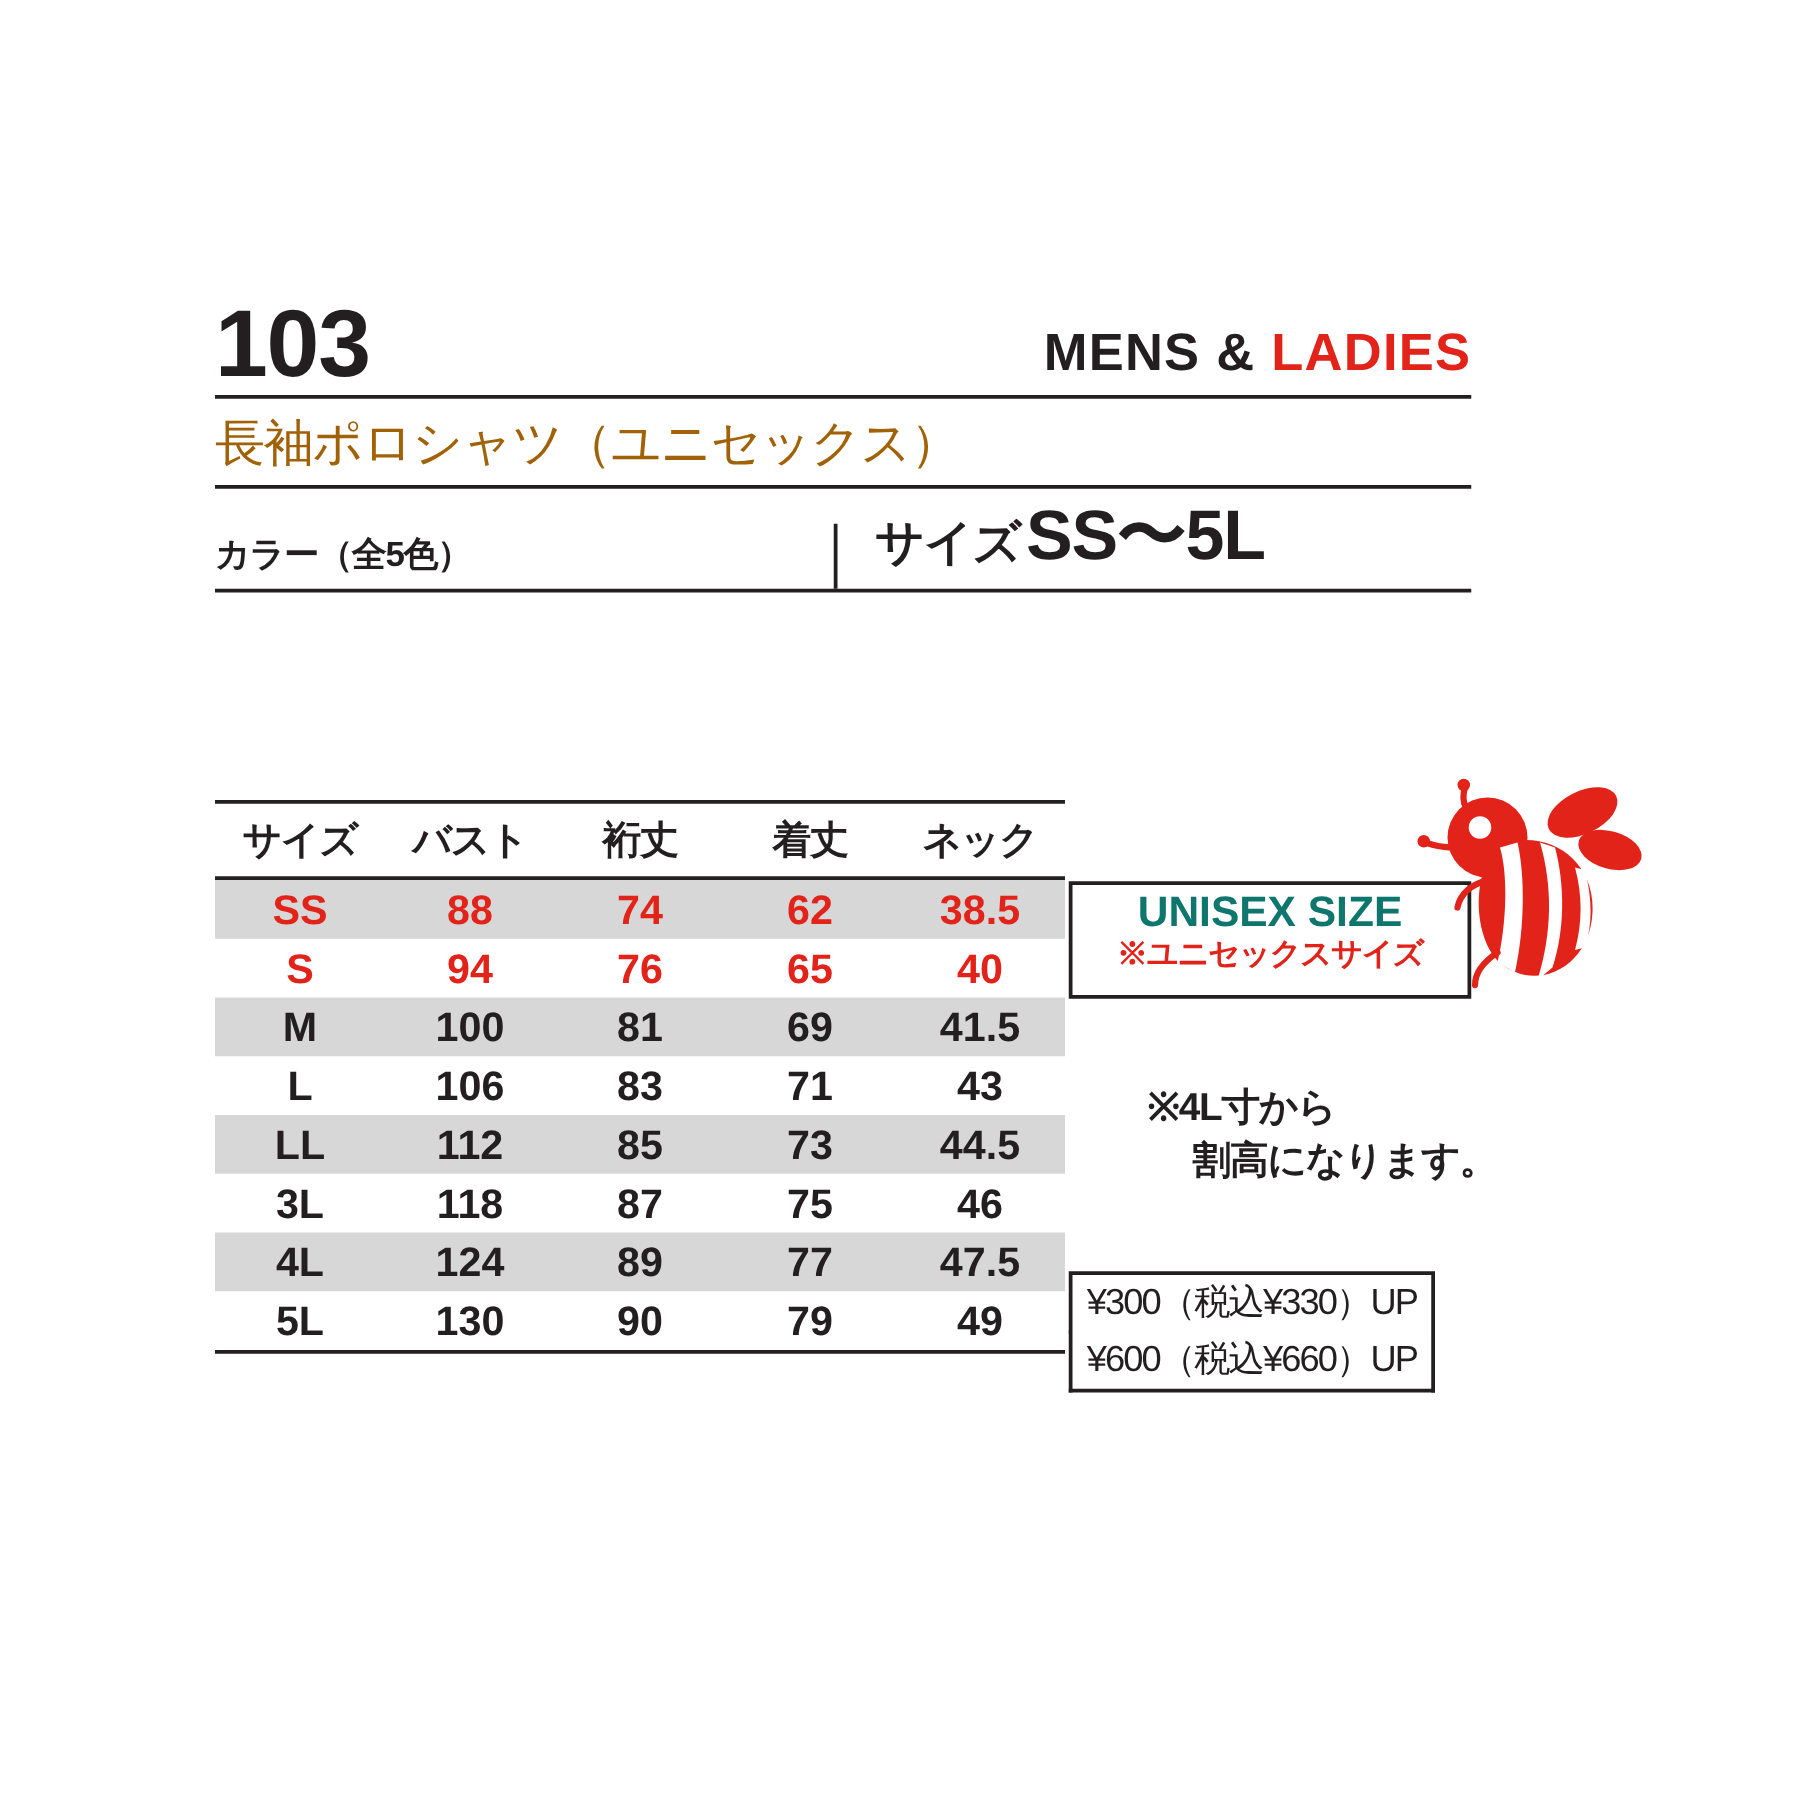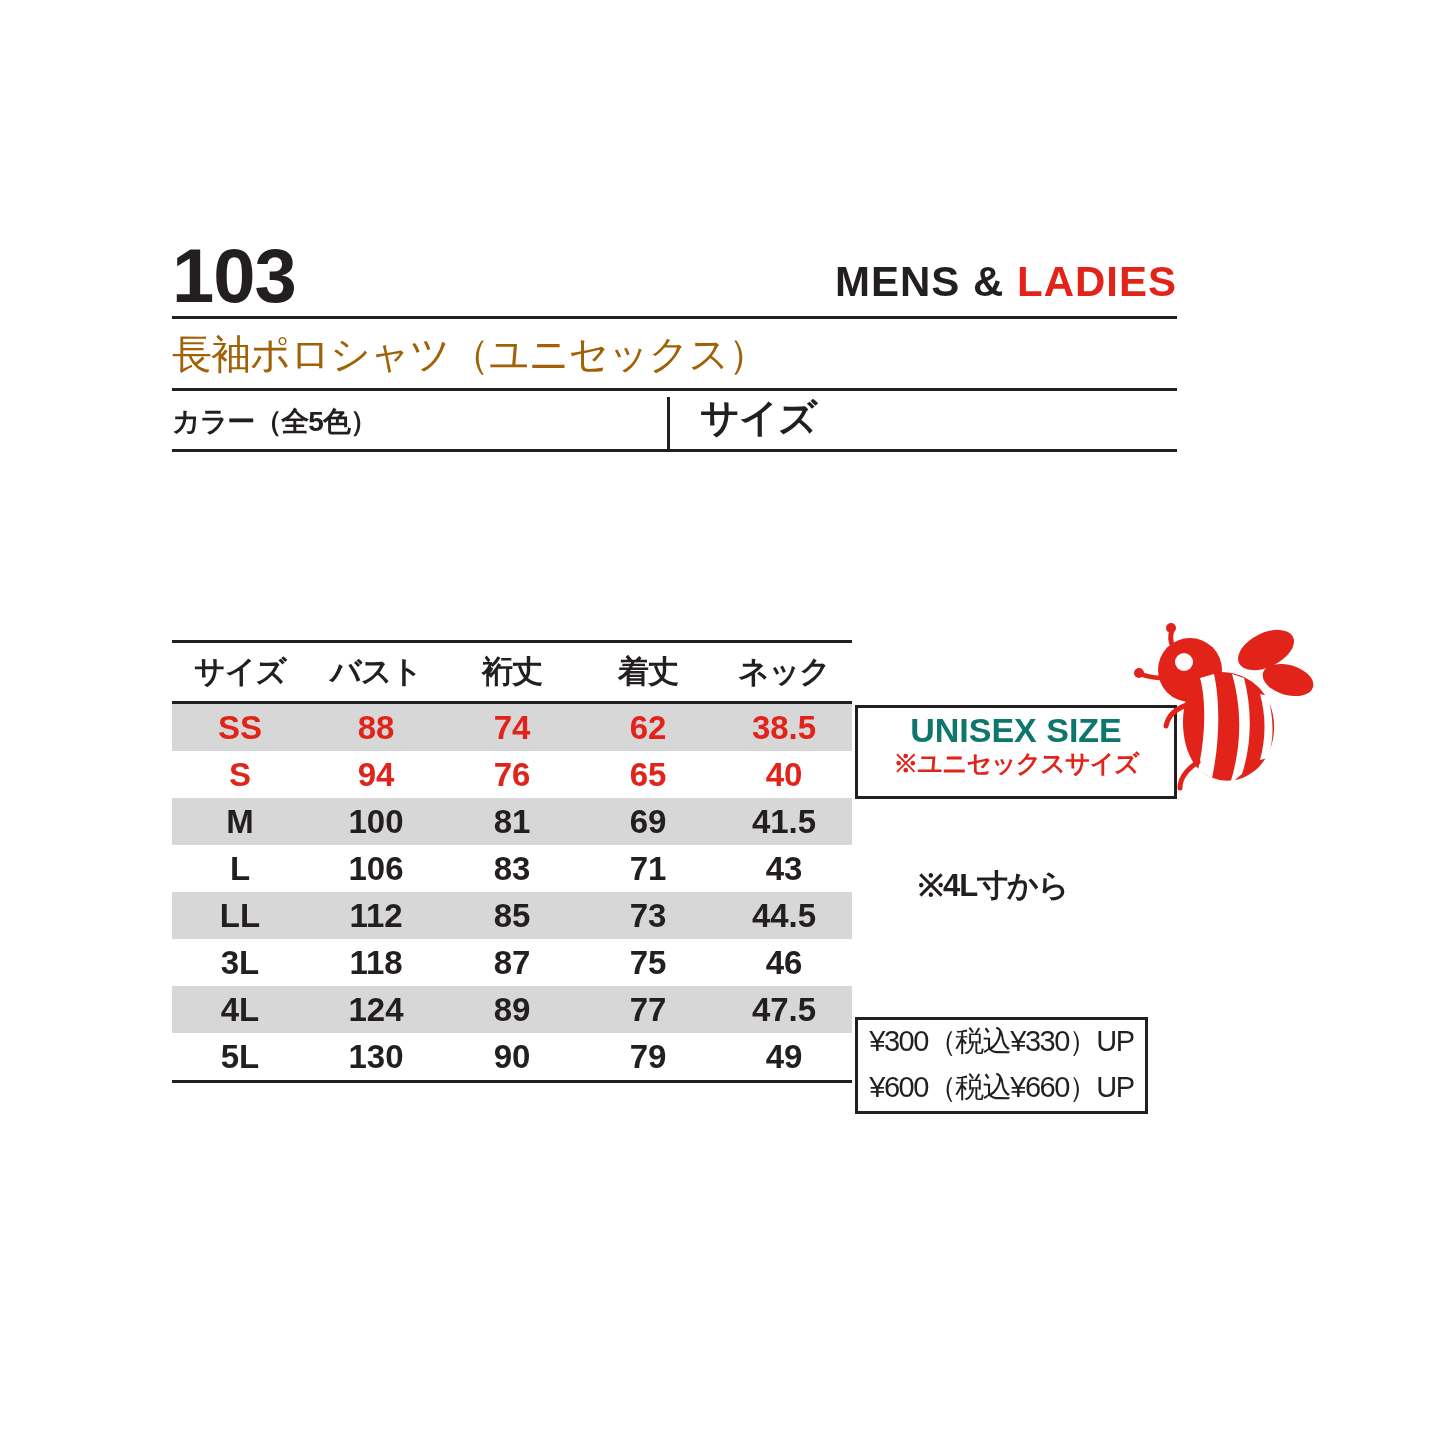--- a/index.html
+++ b/index.html
@@ -224,20 +224,21 @@
         <span class="ladies">LADIES</span>
       </div>
     </div>
 
     <div class="product-name">長袖ポロシャツ（ユニセックス）</div>
 
     <div class="spec-row">
       <div class="spec-color">カラー（全5色）</div>
       <div class="spec-size">
         <span class="lbl">サイズ</span>
+        <span class="val">SS〜5L</span>
       </div>
     </div>
   </div>
 
   <div class="table-wrap">
     <table class="size-table">
       <thead>
         <tr>
           <th style="width:136px">サイズ</th>
           <th style="width:136px">バスト</th>
@@ -307,20 +308,21 @@
     </table>
   </div>
 
   <div class="unisex-box">
     <div class="en">UNISEX SIZE</div>
     <div class="jp">※ユニセックスサイズ</div>
   </div>
 
   <div class="note-4l">
     <span>※4L寸から</span>
+    <span class="second">割高になります。</span>
   </div>
 
   <div class="price-box price-4l">¥300（税込¥330）UP</div>
   <div class="price-box price-5l">¥600（税込¥660）UP</div>
 
   <div class="bee">
     <svg viewBox="0 0 205 205" width="205" height="205" aria-hidden="true">
       <g fill="#e2231a">
 
         <path d="M44 18 C40 30 46 40 56 46" stroke="#e2231a" stroke-width="5" fill="none" stroke-linecap="round"></path>

